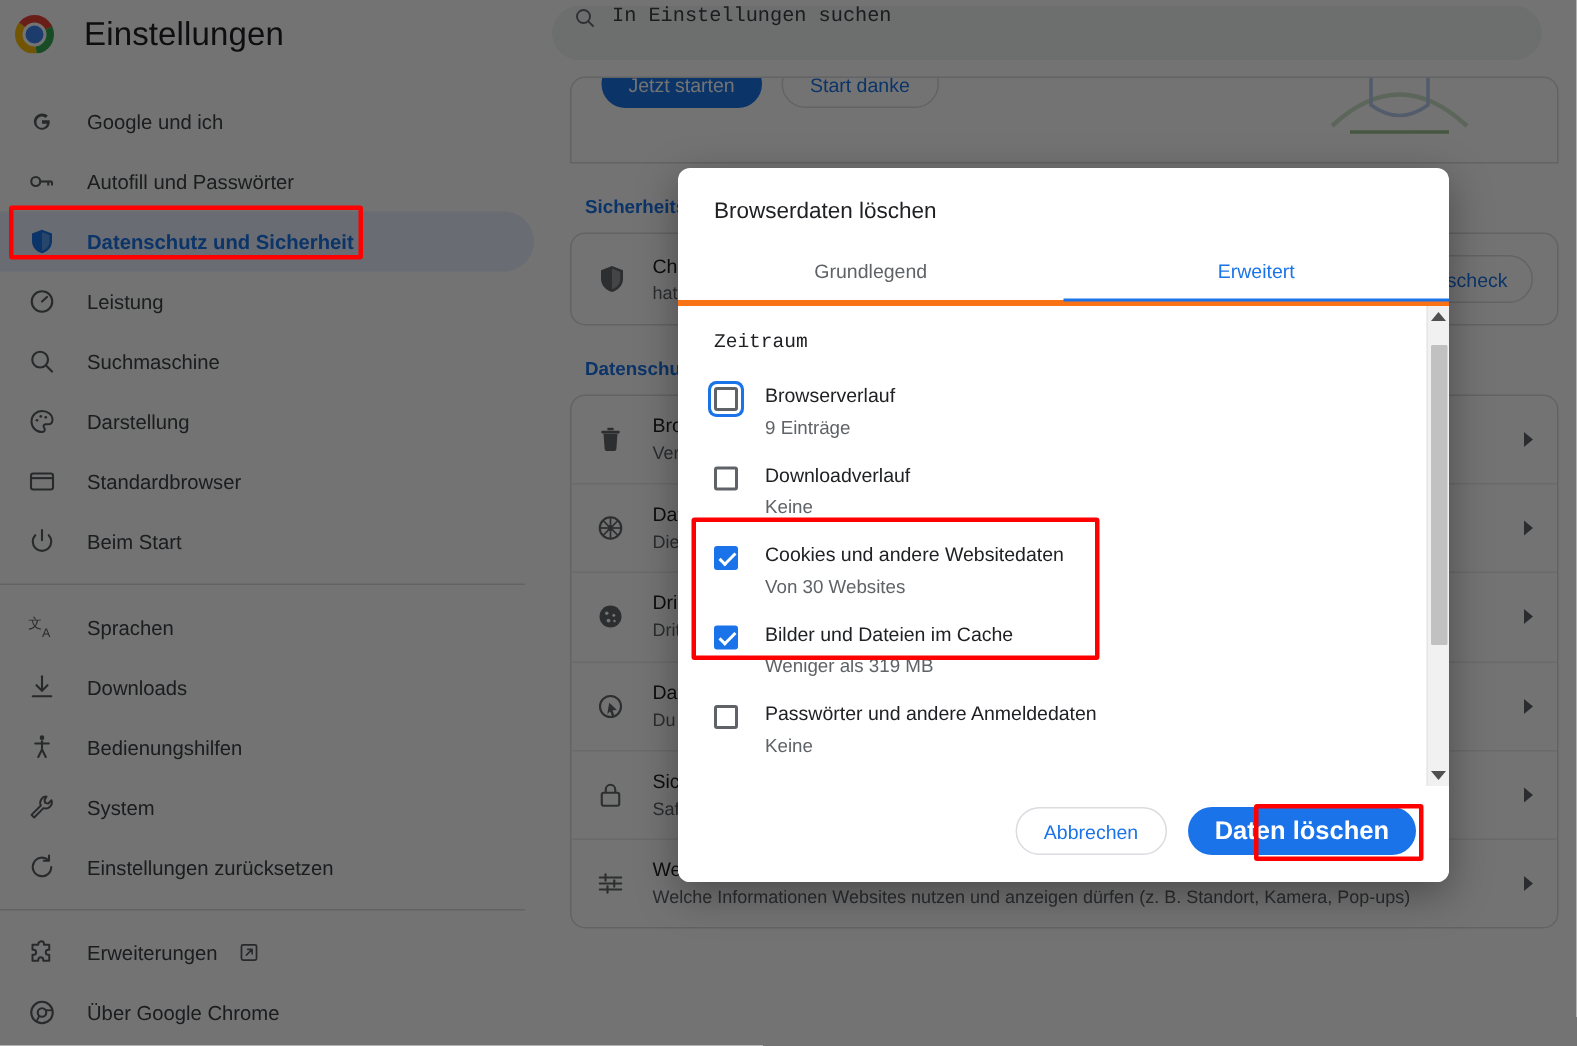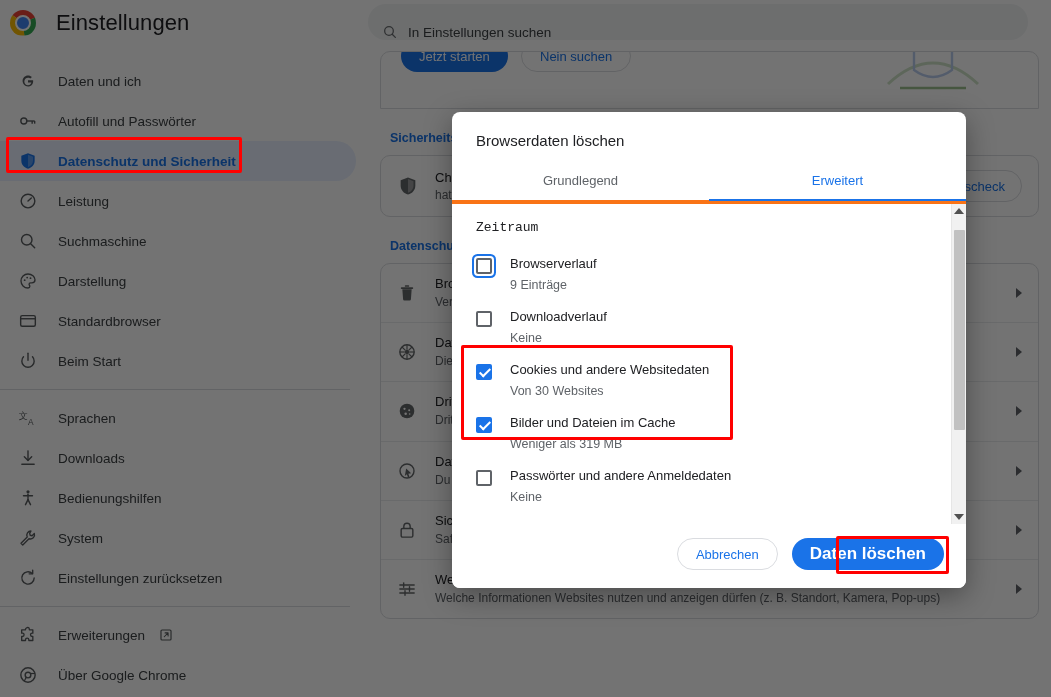--- a/index.html
+++ b/index.html
@@ -44,21 +44,21 @@
     margin-left:-8px; margin-top:-8px; }
 
   .app-title {
     margin-left: 20px;
     font-size: 22px; color: #202124; font-weight: 400; letter-spacing: .1px;
   }
   .searchbox {
     position: absolute; left: 368px; top: 4px;
     width: 660px; height: 36px;
     background: #f1f3f4; border-radius: 18px;
-    display: flex; align-items: flex-end; padding: 0 14px;
+    display: flex; align-items: flex-start; padding: 0 14px; font-family: Liberation Mono, monospace;
   }
   .searchbox .sicon { width:16px; height:16px; flex:none; margin-right:10px; opacity:.75;}
   .searchbox .sph { font-size: 13.5px; color: #3c4043; }
 
   
   .sidebar {
     position: absolute; left: 0; top: 45px; width: 368px; height: 652px;
     background: #ffffff; padding-top: 16px;
     z-index: 5;
   }
@@ -252,21 +252,21 @@
       <div class="sph">In Einstellungen suchen</div>
     </div>
   </div>
 
   <div class="sidebar">
 
     <div class="nav-item">
       <svg class="ico" viewBox="0 0 24 24">
         <path d="M12 11v2.8h4.0c-.2 1.1-1.4 3.2-4.0 3.2-2.4 0-4.4-2-4.4-4.5S9.6 8 12 8c1.4 0 2.3.6 2.8 1.1l1.9-1.8C15.5 6.2 13.9 5.5 12 5.5 8.4 5.5 5.5 8.4 5.5 12s2.9 6.5 6.5 6.5c3.8 0 6.2-2.6 6.2-6.3 0-.5 0-.8-.1-1.2H12z" fill="#3c4043"></path>
       </svg>
-      <span>Daten und ich</span>
+      <span>Google und ich</span>
     </div>
 
     <div class="nav-item">
       <svg class="ico" viewBox="0 0 24 24">
         <circle cx="7" cy="12" r="3.6" fill="none" stroke="#3c4043" stroke-width="1.7"></circle>
         <line x1="10.6" y1="12" x2="20" y2="12" stroke="#3c4043" stroke-width="1.7"></line>
         <line x1="17" y1="12" x2="17" y2="15.2" stroke="#3c4043" stroke-width="1.7"></line>
         <line x1="20" y1="12" x2="20" y2="15.2" stroke="#3c4043" stroke-width="1.7"></line>
       </svg>
       <span>Autofill und Passwörter</span>
@@ -388,21 +388,21 @@
         <line x1="9.9" y1="14.6" x2="7.3" y2="19.7" stroke="#3c4043" stroke-width="1.5"></line>
       </svg>
       <span>Über Google Chrome</span>
     </div>
   </div>
 
   <div class="main">
 
     <div class="promo-card">
       <button class="btn-primary-sm">Jetzt starten</button>
-      <button class="btn-outline-sm">Nein suchen</button>
+      <button class="btn-outline-sm">Start danke</button>
       <svg class="promo-art" viewBox="0 0 130 80">
         <path d="M20 62 Q65 20 110 62" fill="none" stroke="#cfe3c8" stroke-width="3"></path>
         <path d="M46 28 L65 20 L84 28 L84 48 Q65 62 46 48 Z" fill="none" stroke="#b9ccee" stroke-width="2.4"></path>
         <line x1="32" y1="66" x2="98" y2="66" stroke="#9bbf8e" stroke-width="2.4"></line>
       </svg>
     </div>
 
     <div class="sec-title">Sicherheitscheck</div>
 
     <div class="card">

